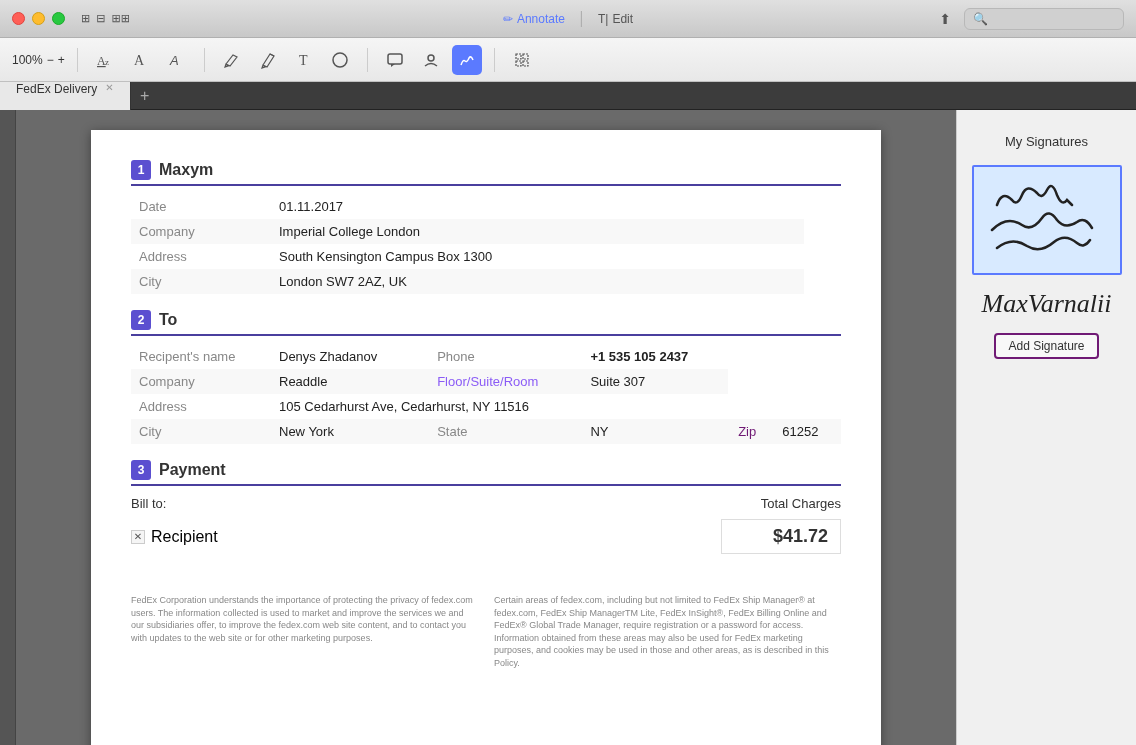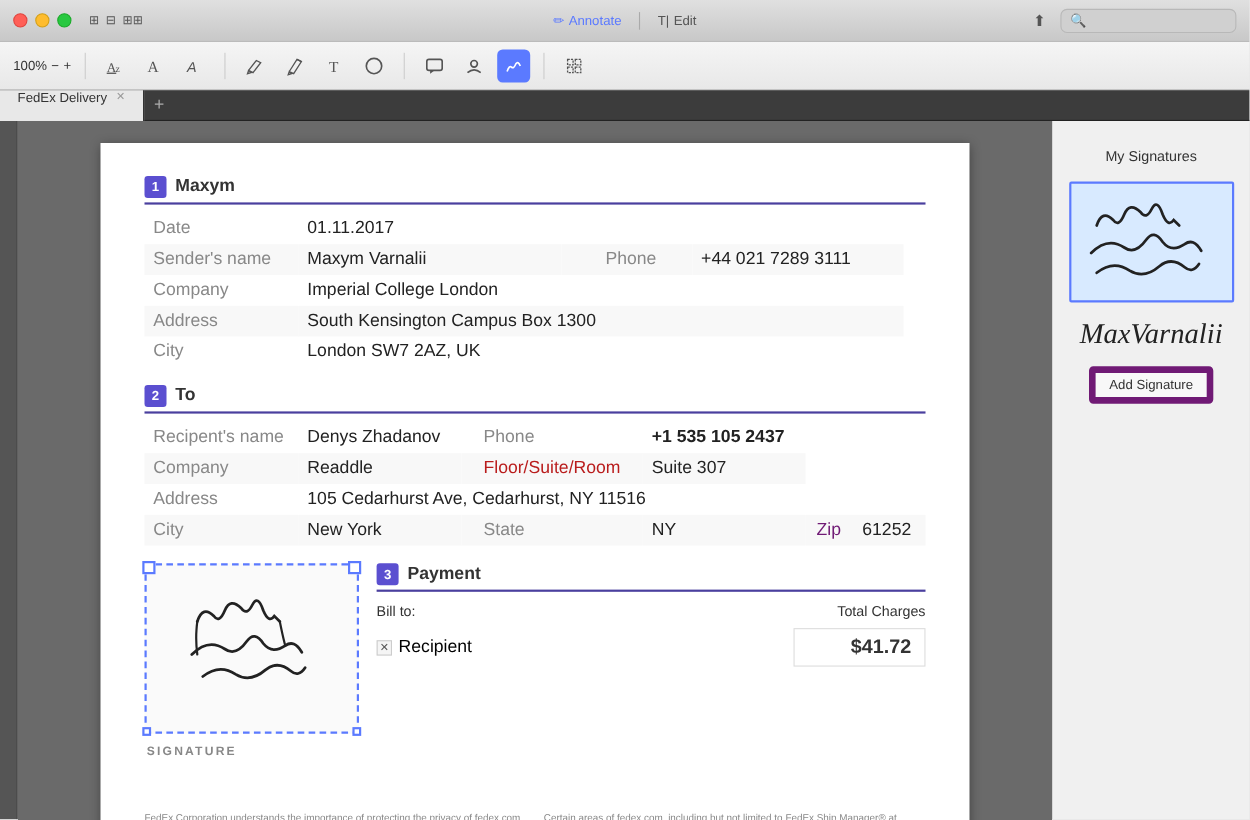--- a/index.html
+++ b/index.html
@@ -161,21 +161,21 @@
     .section-title {
       font-size: 16px;
       font-weight: 600;
       color: #333;
     }
 
     
     .form-table { width: 100%; border-collapse: collapse; margin-bottom: 16px; }
     .form-table td {
       padding: 5px 8px;
-      font-size: 16px;
+      font-size: 13px;
       vertical-align: middle;
     }
     .label-cell { color: #888; width: 140px; }
     .value-cell { color: #222; font-weight: 500; }
     .phone-label { color: #888; }
     .phone-value { color: #222; }
     tr:nth-child(even) { background: #f8f8f8; }
     tr:nth-child(odd) { background: #fff; }
 
     
@@ -301,21 +301,21 @@
       width: 150px;
       height: 110px;
       border: 2px solid #5b7aff;
       background: #d8eaff;
       display: flex;
       align-items: center;
       justify-content: center;
       border-radius: 2px;
     }
     .add-sig-btn {
-      border: 6px solid #701a75;
+      border: 2px solid #701a75;
       background: #f8f8f8;
       padding: 4px 12px;
       border-radius: 4px;
       font-size: 12px;
       color: #333;
       cursor: pointer;
     }
 
     
     .scroll-indicator {
@@ -469,26 +469,20 @@
       <table class="form-table">
         <tbody>
             <tr>
           <td class="label-cell">Date</td>
           <td class="value-cell">01.11.2017</td>
           <td></td>
               <td></td>
               <td></td>
         </tr>
         <tr>
-          <td class="label-cell">Sender's name</td>
-          <td class="value-cell">Maxym Varnalii</td>
-          <td class="phone-label" style="color:#888; padding-left:40px;">Phone</td>
-          <td class="phone-value" style="color:#222;font-weight:500;">+44 021 7289 3111</td>
-        </tr>
-        <tr>
           <td class="label-cell">Company</td>
           <td class="value-cell">Imperial College London</td>
           <td></td>
               <td></td>
         </tr>
         <tr>
           <td class="label-cell">Address</td>
           <td class="value-cell" colspan="3">South Kensington Campus Box 1300</td>
         </tr>
         <tr>
@@ -507,55 +501,40 @@
         <tbody>
             <tr>
           <td class="label-cell">Recipent's name</td>
           <td class="value-cell">Denys Zhadanov</td>
           <td class="phone-label" style="color:#888; padding-left:20px;">Phone</td>
           <td class="phone-value" style="color:#222;font-weight:700;">+1 535 105 2437</td>
         </tr>
         <tr>
           <td class="label-cell">Company</td>
           <td class="value-cell">Readdle</td>
-          <td class="phone-label" style="color:#b91c1c; padding-left:20px;">Floor/Suite/Room</td>
+          <td class="phone-label" style="color:#8b5cf6; padding-left:20px;">Floor/Suite/Room</td>
           <td class="phone-value" style="color:#222;font-weight:500;">Suite 307</td>
         </tr>
         <tr>
           <td class="label-cell">Address</td>
           <td class="value-cell" colspan="3">105 Cedarhurst Ave, Cedarhurst, NY 11516</td>
         </tr>
         <tr>
           <td class="label-cell">City</td>
           <td class="value-cell">New York</td>
           <td style="color:#888; padding-left:20px;">State</td>
           <td style="color:#222;font-weight:500;">NY</td>
           <td style="color:#701a75; padding-left:10px;">Zip</td>
           <td style="color:#222;font-weight:500;">61252</td>
         </tr>
       </tbody>
         </table>
 
       <div class="signature-area">
 
-        <div style="position:relative; margin-bottom:30px;">
-          <div class="sig-box">
-
-            <div style="position:absolute; bottom:-4px; left:-4px; width:8px; height:8px; background:white; border:2px solid #5b7aff;"></div>
-            <div style="position:absolute; bottom:-4px; right:-4px; width:8px; height:8px; background:white; border:2px solid #5b7aff;"></div>
-
-            <svg class="sig-image-svg" viewBox="0 0 160 130" xmlns="http://www.w3.org/2000/svg">
-              <path d="M30 40 Q35 25 45 35 Q50 42 55 30 Q60 18 70 28 Q75 35 80 25 Q85 15 90 30 Q95 42 100 35 L105 40" fill="none" stroke="#222" stroke-width="2.5" stroke-linecap="round"></path>
-              <path d="M25 70 Q40 55 55 65 Q65 72 75 58 Q82 48 90 60 Q98 70 110 62 Q118 56 125 68" fill="none" stroke="#222" stroke-width="2.5" stroke-linecap="round"></path>
-              <path d="M35 90 Q50 78 65 88 Q78 96 92 84 Q103 75 115 85 Q122 91 128 82" fill="none" stroke="#222" stroke-width="2.5" stroke-linecap="round"></path>
-              <path d="M30 40 Q28 55 30 70 M105 40 Q108 55 110 62" fill="none" stroke="#222" stroke-width="2" stroke-linecap="round"></path>
-            </svg>
-            <div class="sig-label">SIGNATURE</div>
-          </div>
-        </div>
 
         <div class="payment-box">
           <div class="payment-header section-header">
             <div class="section-num">3</div>
             <div class="section-title">Payment</div>
           </div>
           <div class="bill-header">
             <span>Bill to:</span>
             <span>Total  Charges</span>
           </div>

